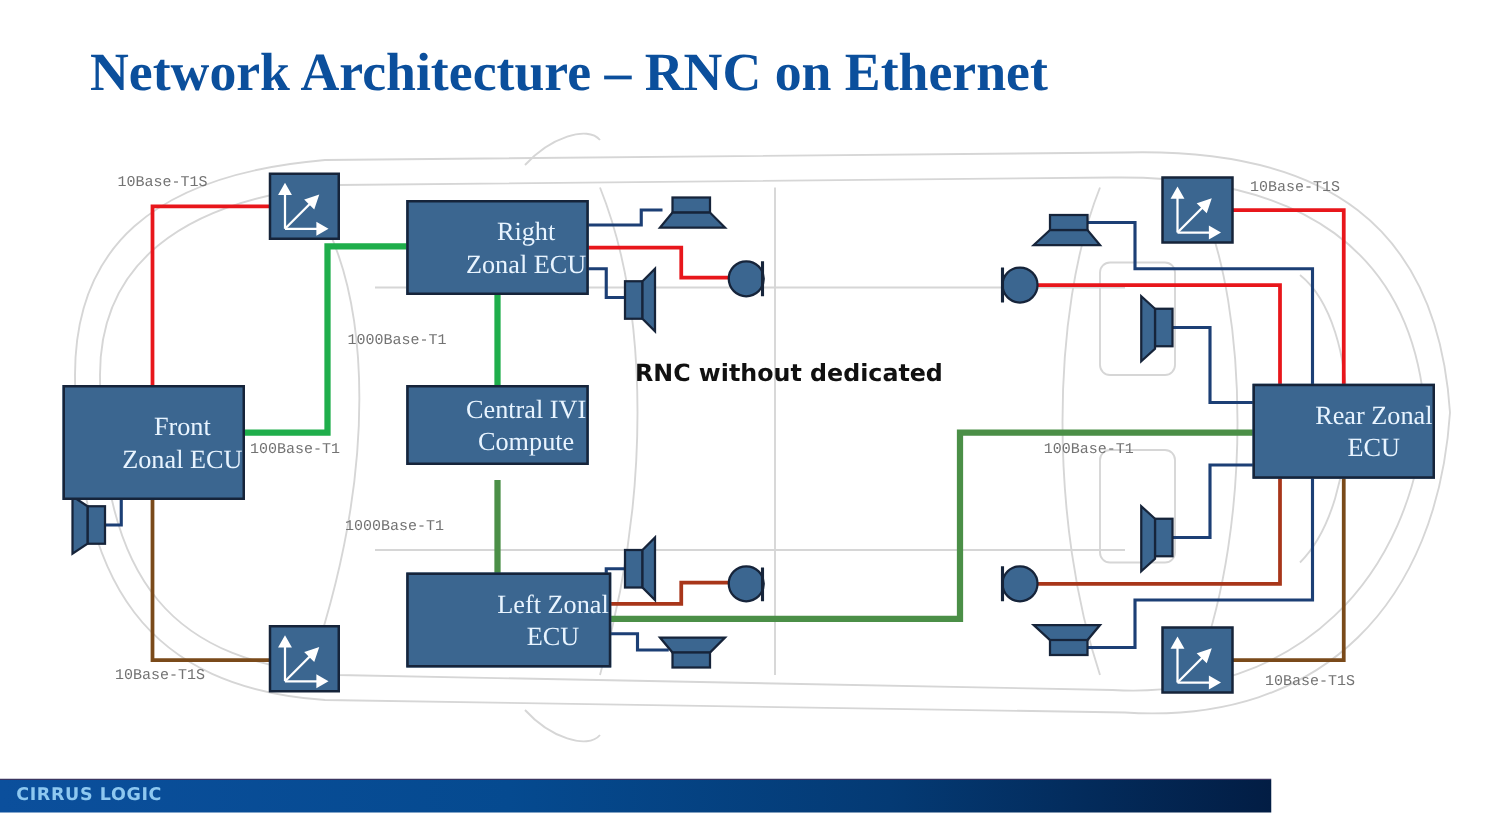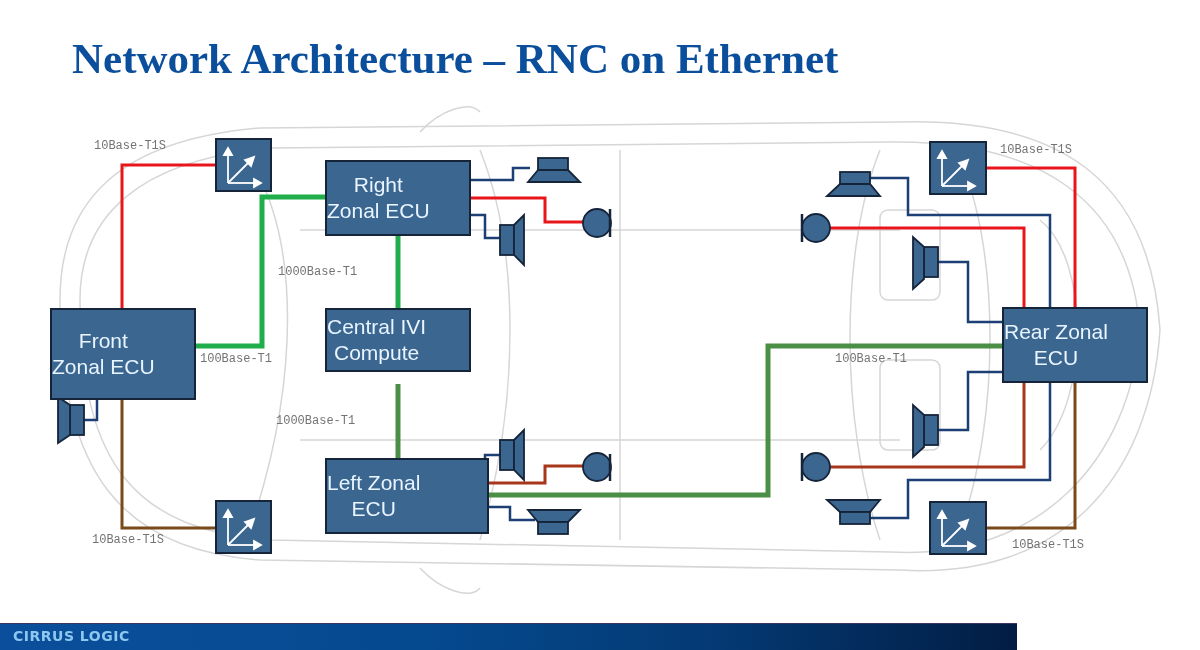--- a/index.html
+++ b/index.html
@@ -1,19 +1,19 @@
 <!DOCTYPE html>
 <html><head>
 <meta charset="utf-8">
 <style>
   html,body{margin:0;padding:0;}
   body{width:1200px;height:650px;position:relative;overflow:hidden;background:#ffffff;font-family:"DejaVu Sans",sans-serif;}
   .title{position:absolute;left:52px;top:34px;font-family:Liberation Serif, serif;font-weight:bold;font-size:43px;color:#0b4f9c;letter-spacing:0px;white-space:nowrap;margin-left:20px;}
   svg.diagram{position:absolute;left:0;top:0;}
-  .box{position:absolute;background:#3b6690;border:2px solid #16243a;color:#e8f4ff;display:flex;align-items:center;justify-content:flex-start;text-align:center;font-family:Liberation Sans, sans-serif;font-size:21px;line-height:26px;box-sizing:border-box;}
+  .box{position:absolute;background:#3b6690;border:2px solid #16243a;color:#e8f4ff;display:flex;align-items:center;justify-content:flex-end;text-align:center;font-family:Liberation Serif, serif;font-size:21px;line-height:26px;box-sizing:border-box;}
   .lbl{position:absolute;font-family:Liberation Mono, monospace;font-size:12px;color:#737373;white-space:nowrap;}
   .note{position:absolute;left:508px;top:287px;font-family:"DejaVu Sans",sans-serif;font-weight:bold;font-size:19px;line-height:25px;color:#111;}
   .footer{position:absolute;left:0;top:623px;width:1017px;height:27px;background:linear-gradient(90deg,#0b4f9c 0%,#054a90 40%,#043a74 70%,#021d44 100%);border-top:1px solid #3a3560;text-align:right;}
   .footer span{position:absolute;left:13px;top:4px;font-family:"DejaVu Sans",sans-serif;font-weight:bold;font-size:14px;color:#8ec8f0;letter-spacing:0.5px;}
 </style>
 </head>
 <body>
 
 <div class="title">Network Architecture – RNC on Ethernet</div>
 
@@ -204,17 +204,18 @@
 <div class="lbl" style="left:94px;top:139px;">10Base-T1S</div>
 <div class="lbl" style="left:92px;top:533px;">10Base-T1S</div>
 <div class="lbl" style="left:1000px;top:143px;">10Base-T1S</div>
 <div class="lbl" style="left:1012px;top:538px;">10Base-T1S</div>
 <div class="lbl" style="left:200px;top:352px;">100Base-T1</div>
 <div class="lbl" style="left:278px;top:265px;">1000Base-T1</div>
 <div class="lbl" style="left:276px;top:414px;">1000Base-T1</div>
 <div class="lbl" style="left:835px;top:352px;">100Base-T1</div>
 
 <div class="note">
+  <div>RNC without dedicated</div>
 </div>
 
 <div class="footer">
   <span>CIRRUS LOGIC</span>
 </div>
 
 </body></html>

